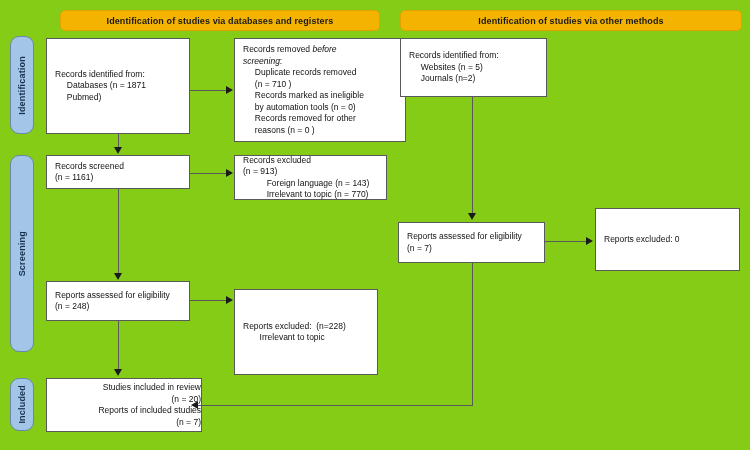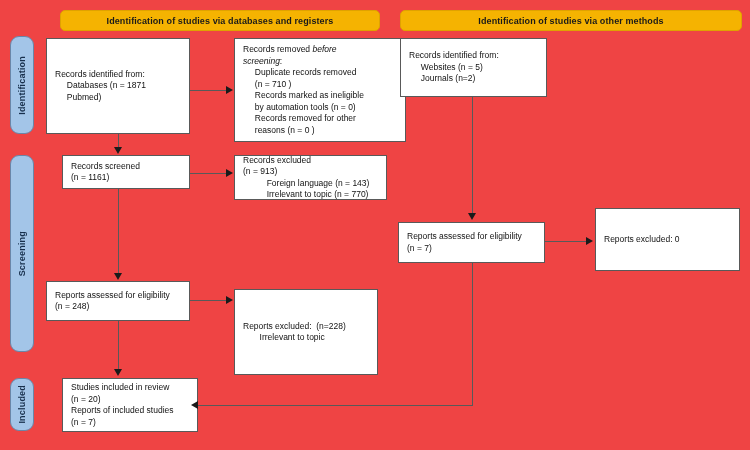--- a/index.html
+++ b/index.html
@@ -1,20 +1,20 @@
 <!DOCTYPE html>
 <html><head>
 <meta charset="utf-8">
 <style>
   html,body{margin:0;padding:0;background:#ffffff;}
   body{font-family:"Liberation Sans","DejaVu Sans",sans-serif;}
   #diagram{
     position:relative;
     width:750px;height:450px;
-    background:#ef4444;
+    background:#84cc16;
     overflow:hidden;
   }
   
   .stage{
     position:absolute;
     background:#a3c5e8;
     border:1px solid #6a86a8;
     border-radius:9px;
     display:flex;align-items:center;justify-content:center;
     box-sizing:border-box;
@@ -124,21 +124,21 @@
     <div class="txt"><span>Records removed </span><span class="italic">before</span>
 <span class="italic">screening</span><span>:</span>
 <span>     Duplicate records removed
      (n = 710 )
      Records marked as ineligible
      by automation tools (n = 0)
      Records removed for other
      reasons (n = 0 )</span></div>
   </div>
 
-  <div class="box" style="left:62px;top:155px;width:128px;height:34px;">
+  <div class="box" style="left:46px;top:155px;width:144px;height:34px;">
     <div class="txt">Records screened
 (n = 1161)</div>
   </div>
 
   <div class="box" style="left:234px;top:155px;width:153px;height:45px;">
     <div class="txt">Records excluded
 (n = 913)
           Foreign language (n = 143)
           Irrelevant to topic (n = 770)</div>
   </div>
@@ -146,21 +146,21 @@
   <div class="box" style="left:46px;top:281px;width:144px;height:40px;">
     <div class="txt">Reports assessed for eligibility
 (n = 248)</div>
   </div>
 
   <div class="box" style="left:234px;top:280px;width:144px;height:86px;margin-top:9px;">
     <div class="txt">Reports excluded:  (n=228)
        Irrelevant to topic</div>
   </div>
 
-  <div class="box" style="left:62px;top:378px;width:136px;height:54px;">
+  <div class="box" style="left:46px;top:378px;width:156px;height:54px;text-align:right;">
     <div class="txt">Studies included in review
 (n = 20)
 Reports of included studies
 (n = 7)</div>
   </div>
 
   <div class="box" style="left:400px;top:38px;width:147px;height:59px;">
     <div class="txt">Records identified from:
      Websites (n = 5)
      Journals (n=2)</div>

